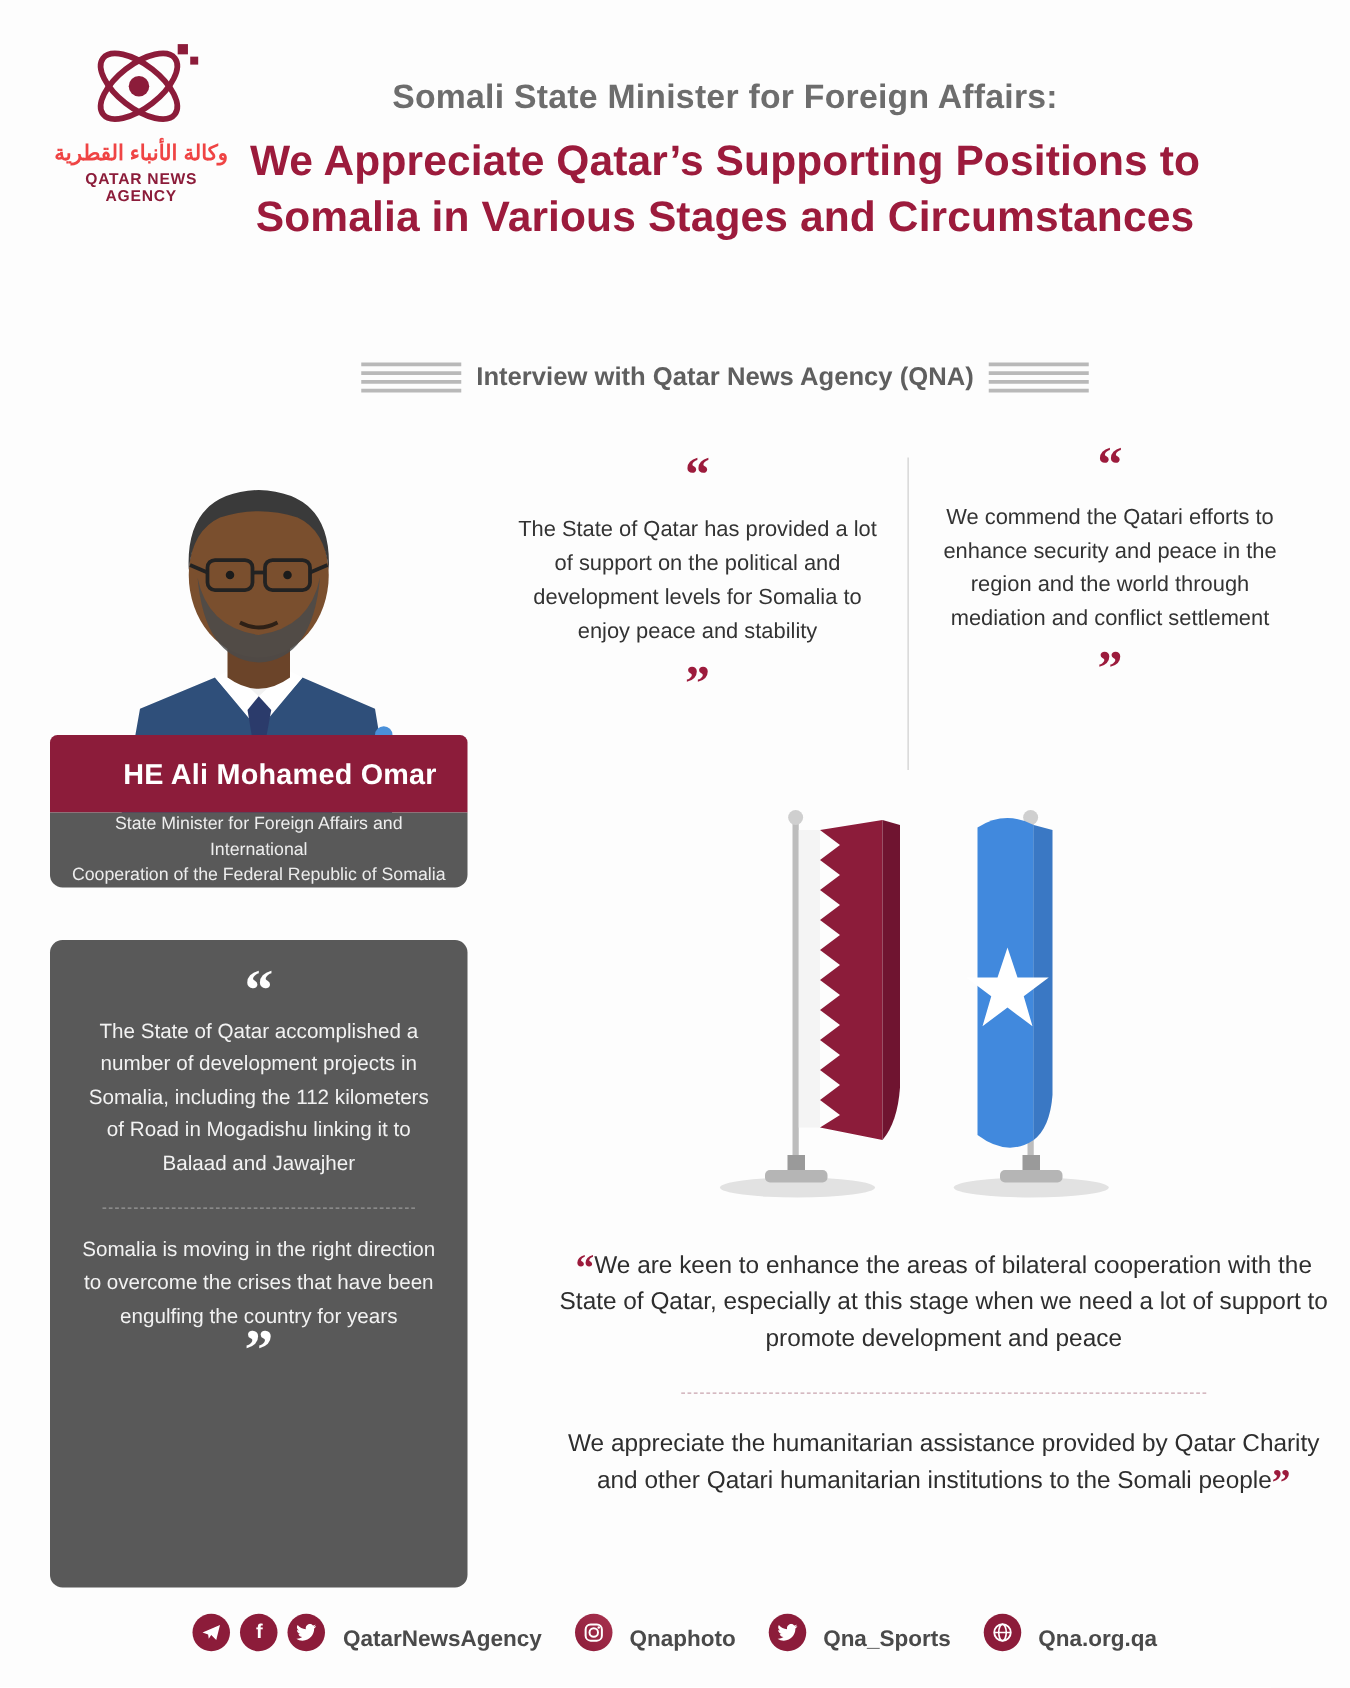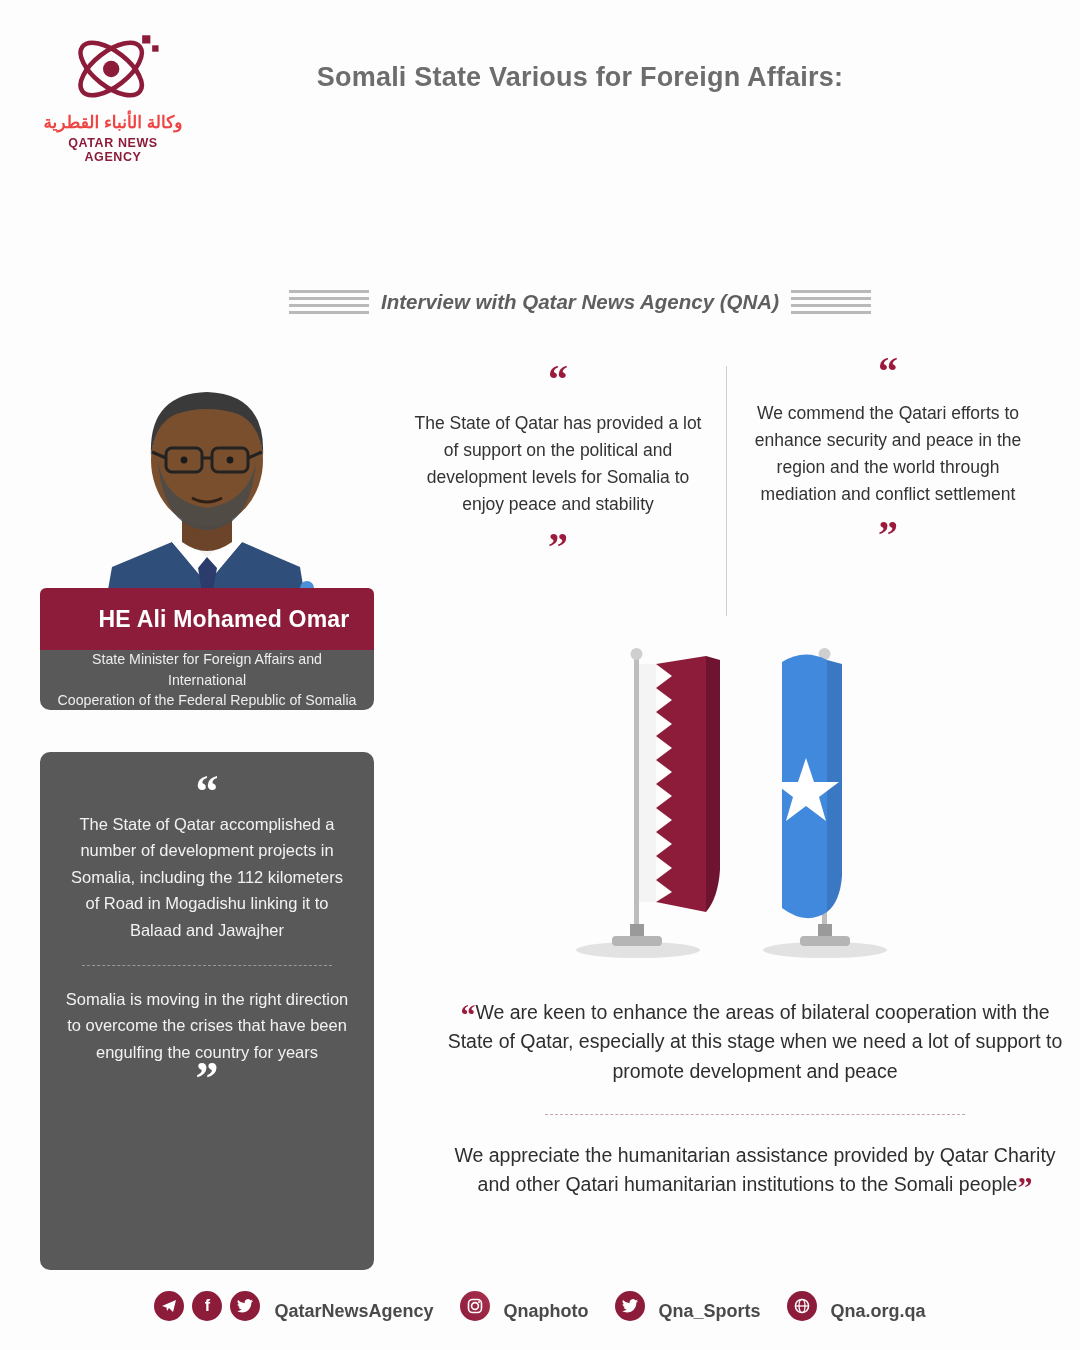--- a/index.html
+++ b/index.html
@@ -38,21 +38,21 @@
     font-size: 27px; font-weight: bold; color: #6d6d6d;
     letter-spacing: .2px; margin-bottom: 14px;
   }
   .headline {
     font-size: 34px; font-weight: bold; color: #9c1b3c;
     line-height: 1.33; letter-spacing: .1px;
   }
 
   .sub-row {
     position: absolute; left: 180px; top: 290px; width: 800px;
-    display: flex; align-items: center; justify-content: center; gap: 12px; font-style: italic;
+    display: flex; align-items: center; justify-content: center; gap: 12px;
   }
   .sub-text {
     font-size: 20.5px; font-weight: bold; color: #5f5f5f;
     white-space: nowrap;
   }
   .rule-stack { display: flex; flex-direction: column; gap: 4px; width: 80px; }
   .rule-stack i { display: block; height: 3px; background: #b9b9b9; }
   .rule-stack i:nth-child(1) { width: 100%; }
   .rule-stack i:nth-child(2) { width: 100%; }
   .rule-stack i:nth-child(3) { width: 100%; }
@@ -183,21 +183,22 @@
       <ellipse cx="58" cy="45" rx="40" ry="19" fill="none" stroke="#8c1c3a" stroke-width="5" transform="rotate(38 58 45)"></ellipse>
       <circle cx="58" cy="45" r="9" fill="#8c1c3a"></circle>
       <rect x="92" y="8" width="9" height="9" fill="#8c1c3a"></rect>
       <rect x="103" y="19" width="7" height="7" fill="#8c1c3a"></rect>
     </svg>
     <div class="logo-ar">وكالة الأنباء القطرية</div>
     <div class="logo-en">QATAR NEWS AGENCY</div>
   </div>
 
   <div class="head-wrap">
-    <div class="kicker">Somali State Various for Foreign Affairs:</div>
+    <div class="kicker">Somali State Minister for Foreign Affairs:</div>
+    <div class="headline">We Appreciate Qatar’s Supporting Positions to Somalia in Various Stages and Circumstances</div>
   </div>
 
   <div class="sub-row">
     <span class="rule-stack">
         <i></i>
         <i></i>
         <i></i>
         <i></i>
       </span>
     <span class="sub-text">Interview with Qatar News Agency (QNA)</span>

